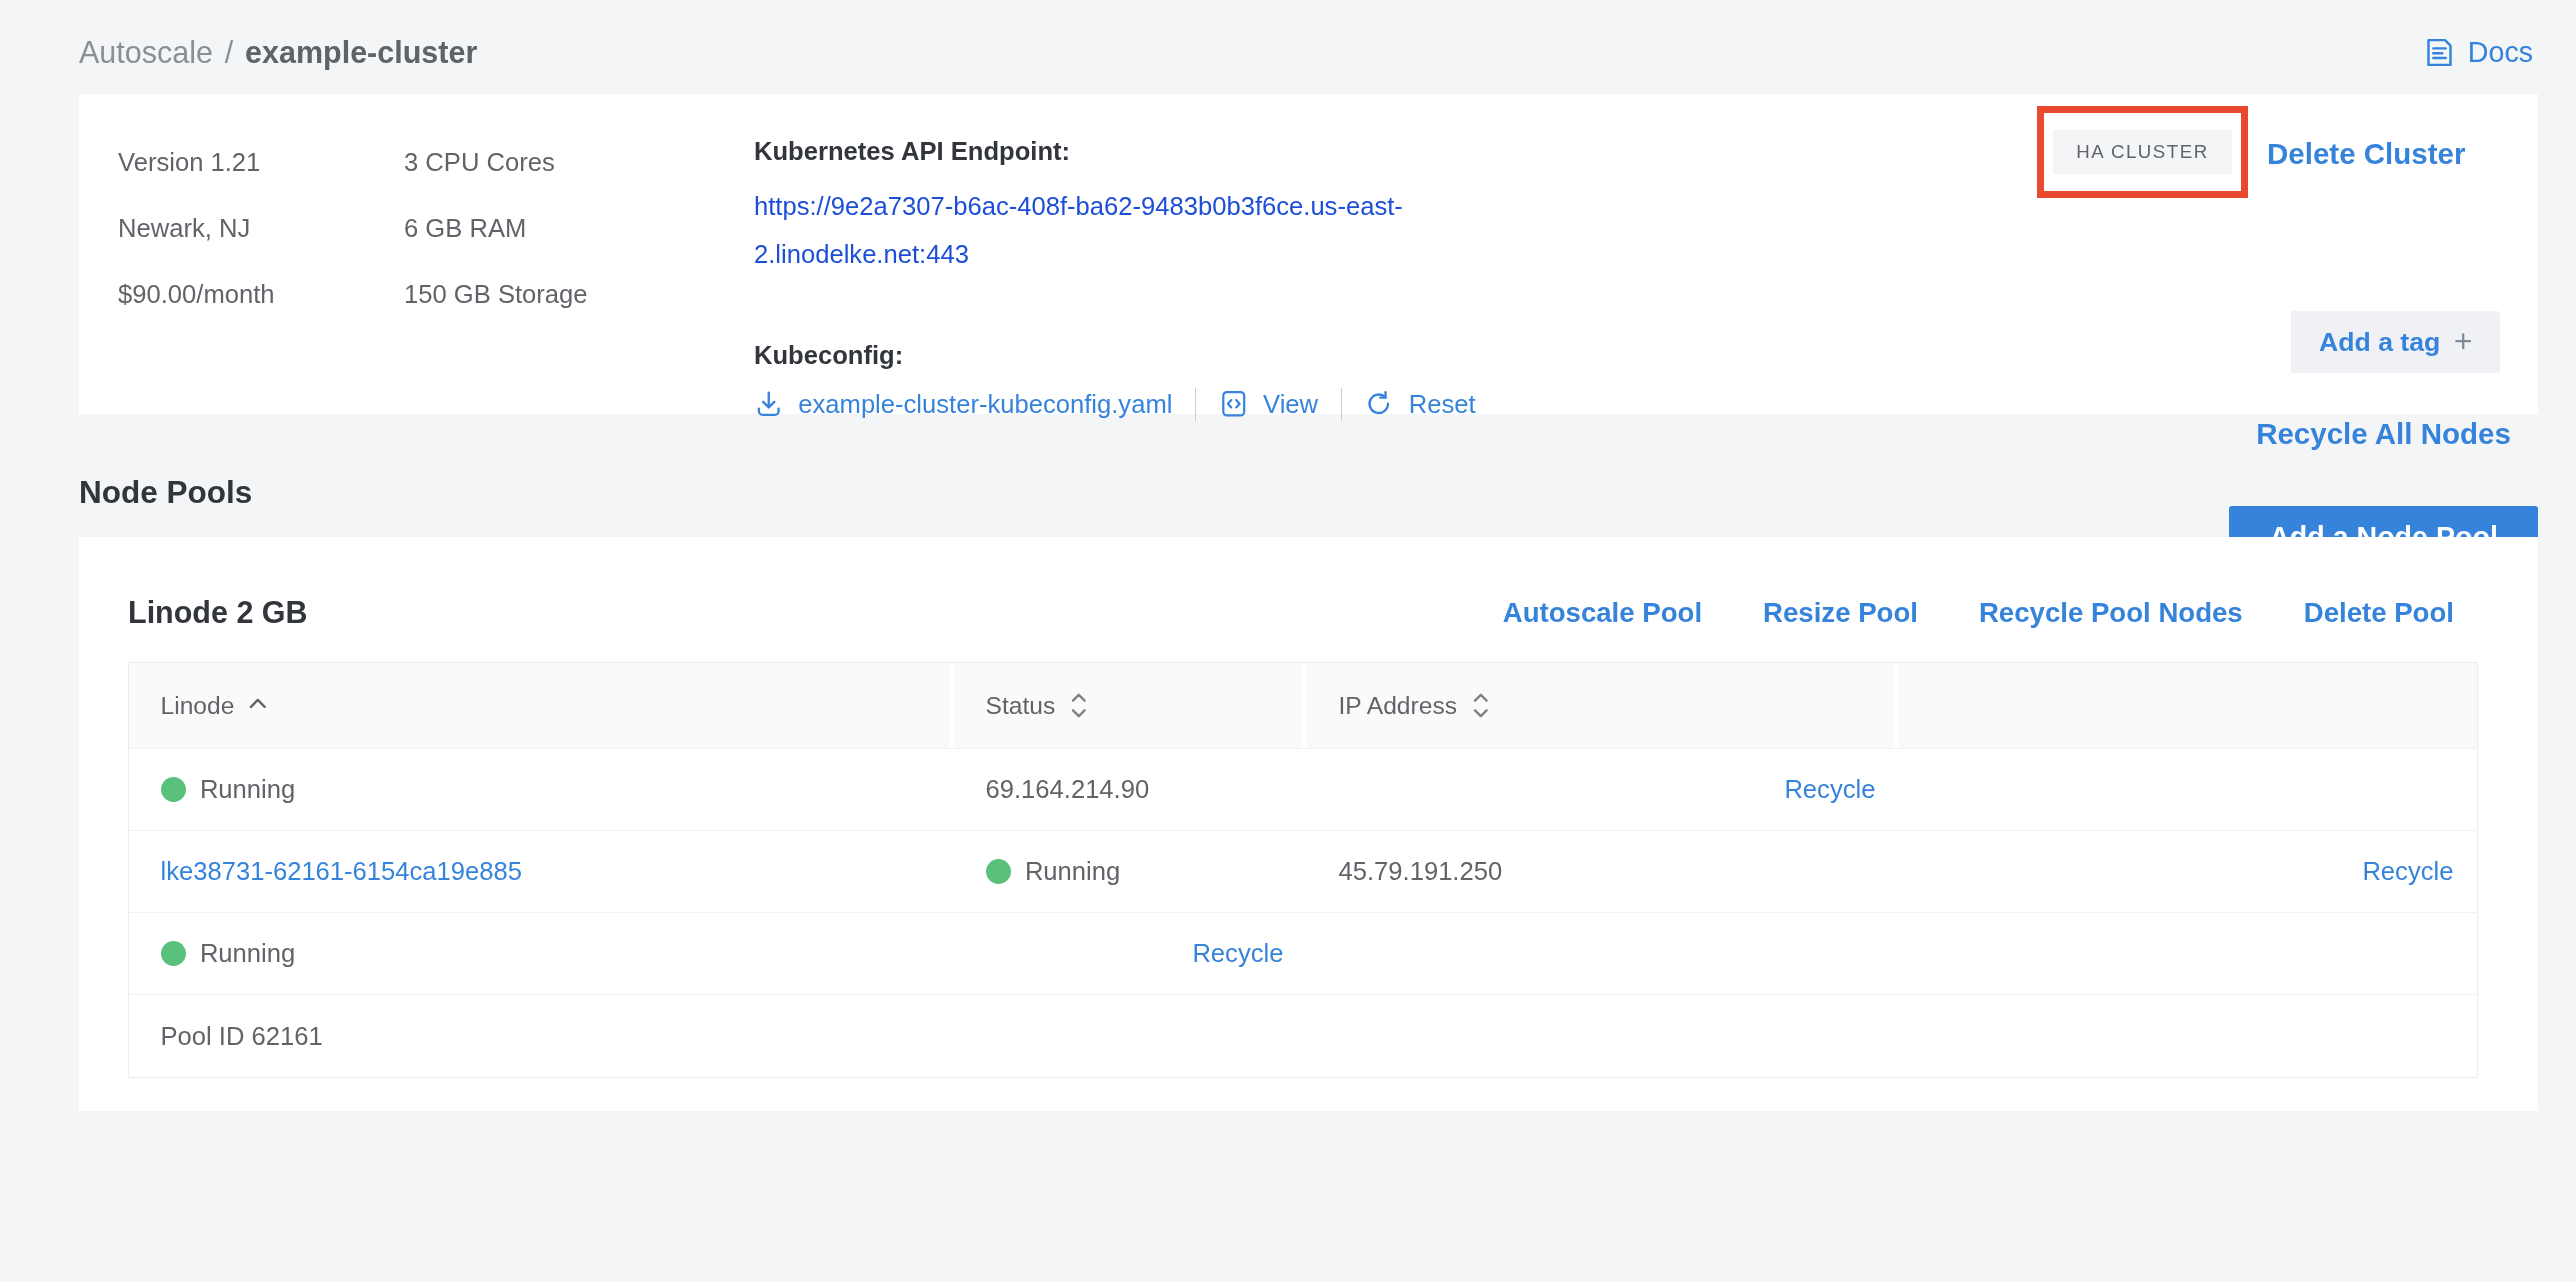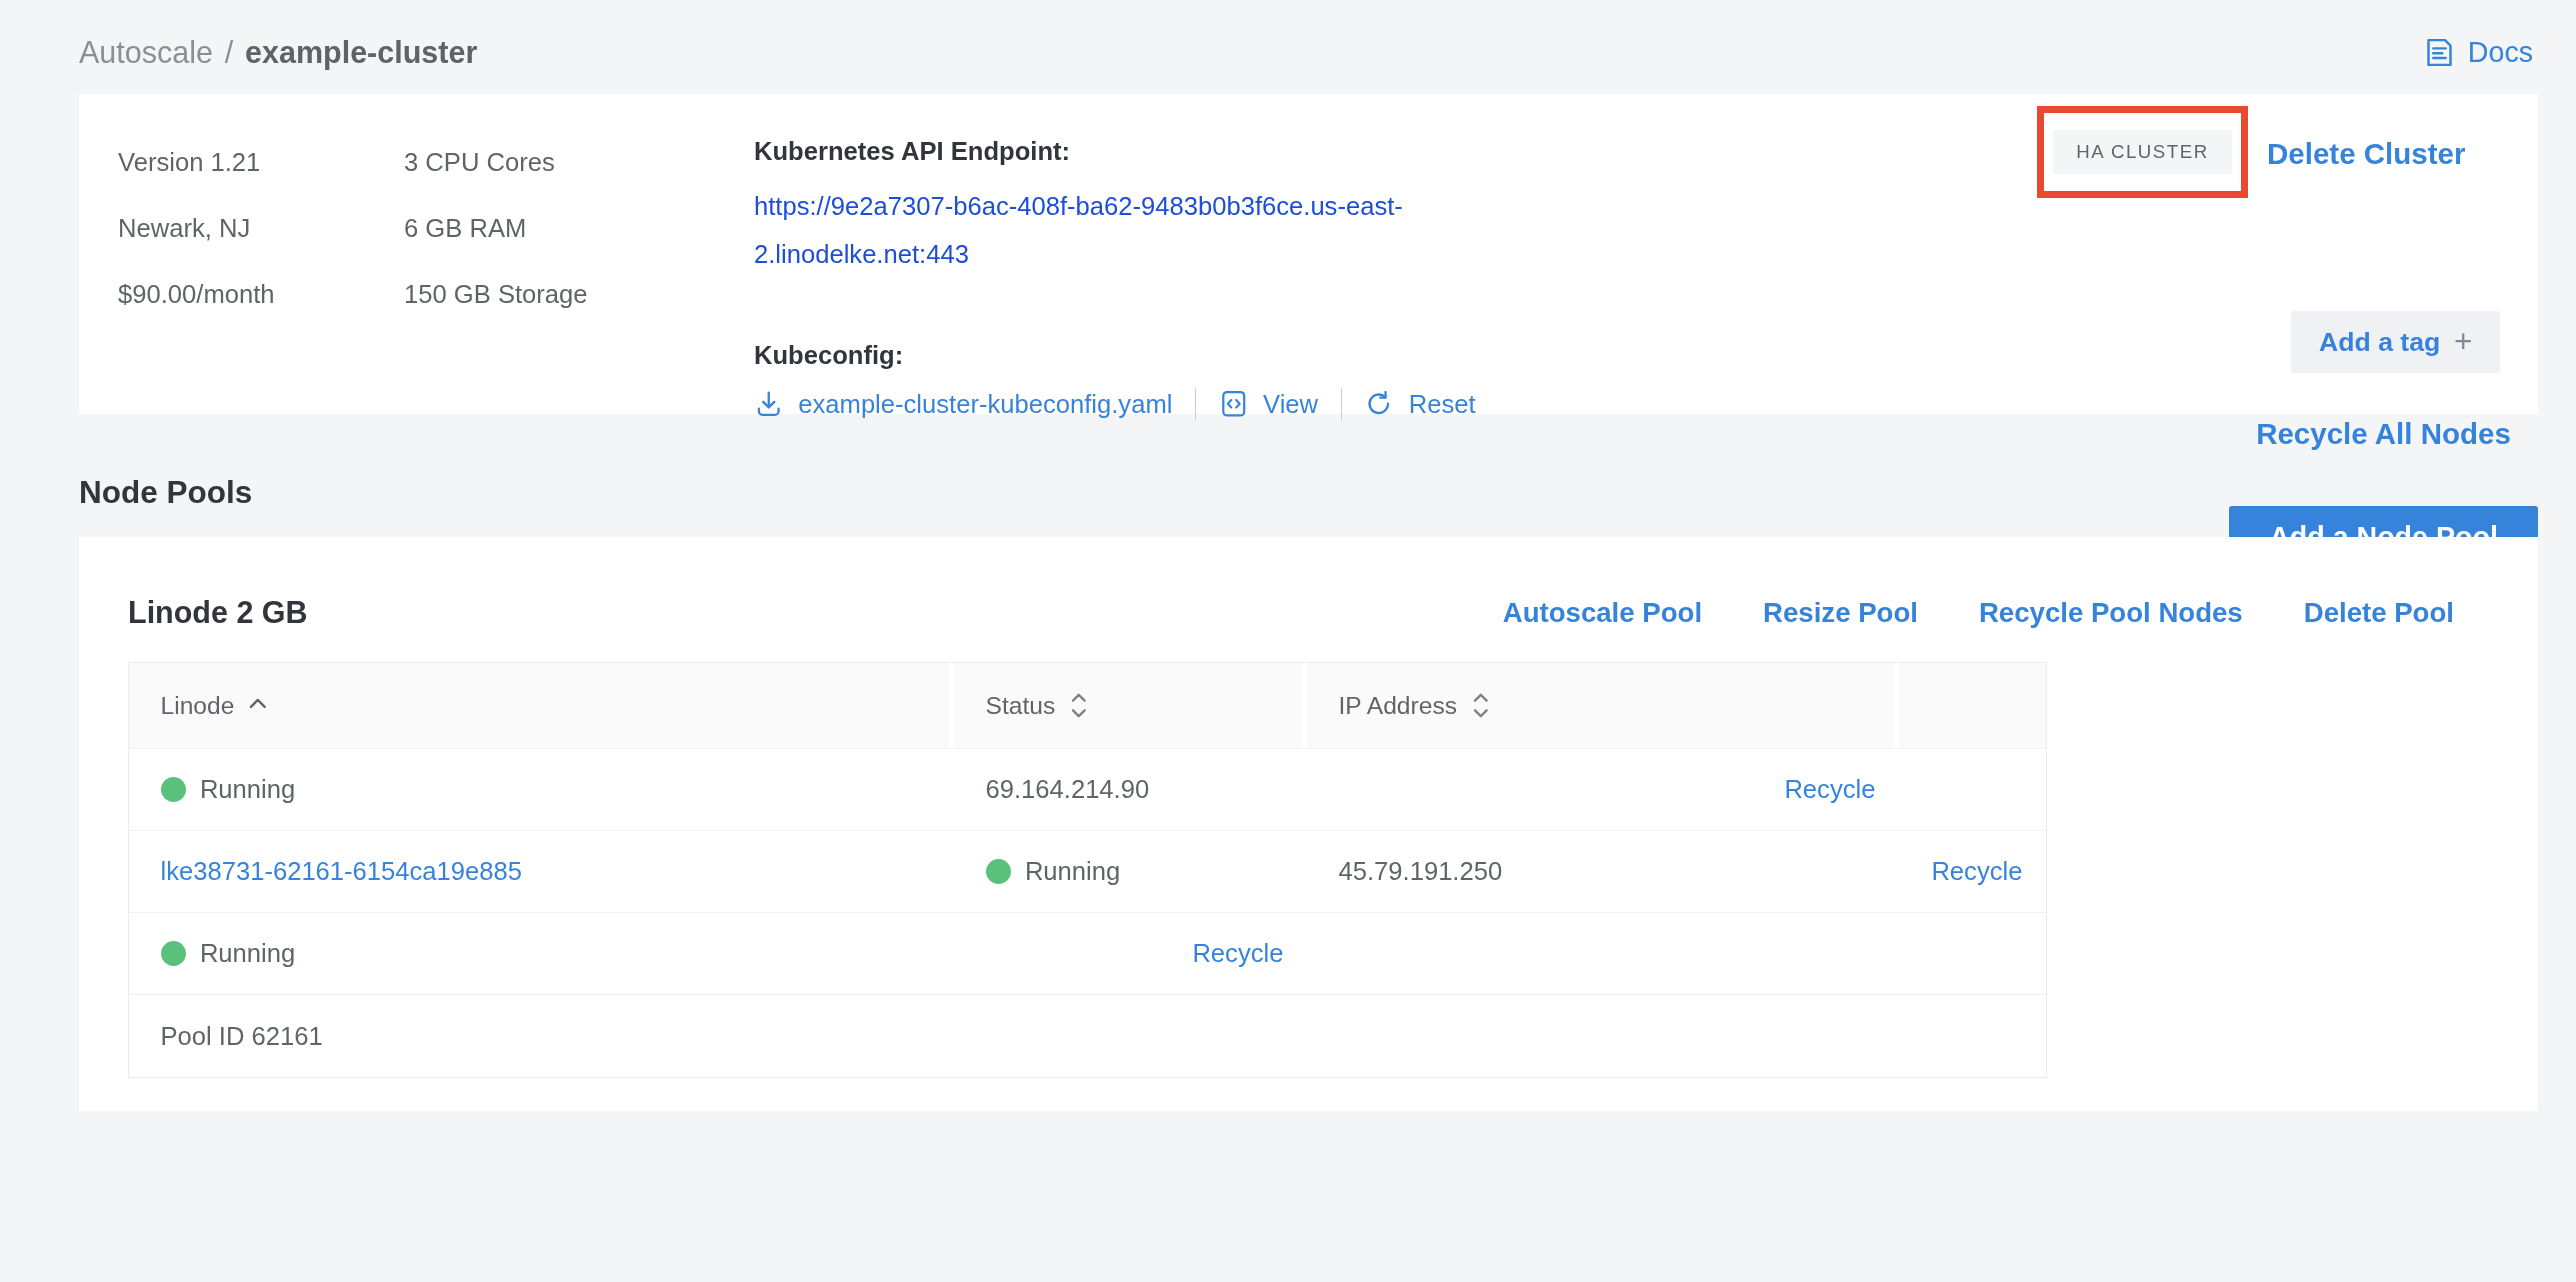--- a/index.html
+++ b/index.html
@@ -60,21 +60,21 @@
   .add-pool-btn { width:309px; height:63px; background:#3683dc; color:#fff; border:none; border-radius:3px;
                   font-family:inherit; font-size:28.6px; font-weight:bold; cursor:pointer; }
 
   
   .pool-header { position:absolute; left:49px; right:84px; top:39px; height:73px;
                  display:flex; align-items:center; justify-content:space-between; }
   .pool-name { font-size:30.5px; font-weight:bold; color:#32363c; }
   .pool-actions { display:flex; align-items:center; gap:61px; }
   .pool-actions .pool-action { font-size:27.6px; font-weight:bold; color:#3683dc; cursor:pointer; }
 
-  .pool-table { position:absolute; left:49px; top:125px; width:1919px; border:1px solid #ececec; background:#fff; }
+  .pool-table { position:absolute; left:49px; top:125px; width:2350px; border:1px solid #ececec; background:#fff; }
   .tgrid { display:grid; grid-template-columns:825px 353px 592px auto; }
   .thead .cell { background:#fafafa; height:85px; display:flex; align-items:center;
                  font-size:24.6px; color:#606469; gap:11.8px; padding-left:31.5px; border-right:5.9px solid #fff; }
   .thead .cell:last-child { border-right:none; }
   .trow { border-top:1px solid #f1f1f2; }
   .trow .cell { height:81px; display:flex; align-items:center; font-size:25.6px; padding-left:31.5px; }
   .cell.action-cell { justify-content:flex-end; padding-right:23.6px; padding-left:0; }
   .status-dot { width:25.6px; height:25.6px; border-radius:50%; background:#5ac17d; margin-right:13.8px; flex:none; }
   .tfoot { border-top:1px solid #f1f1f2; height:83px; display:flex; align-items:center;
            padding-left:31.5px; font-size:25.6px; color:#606469; }

